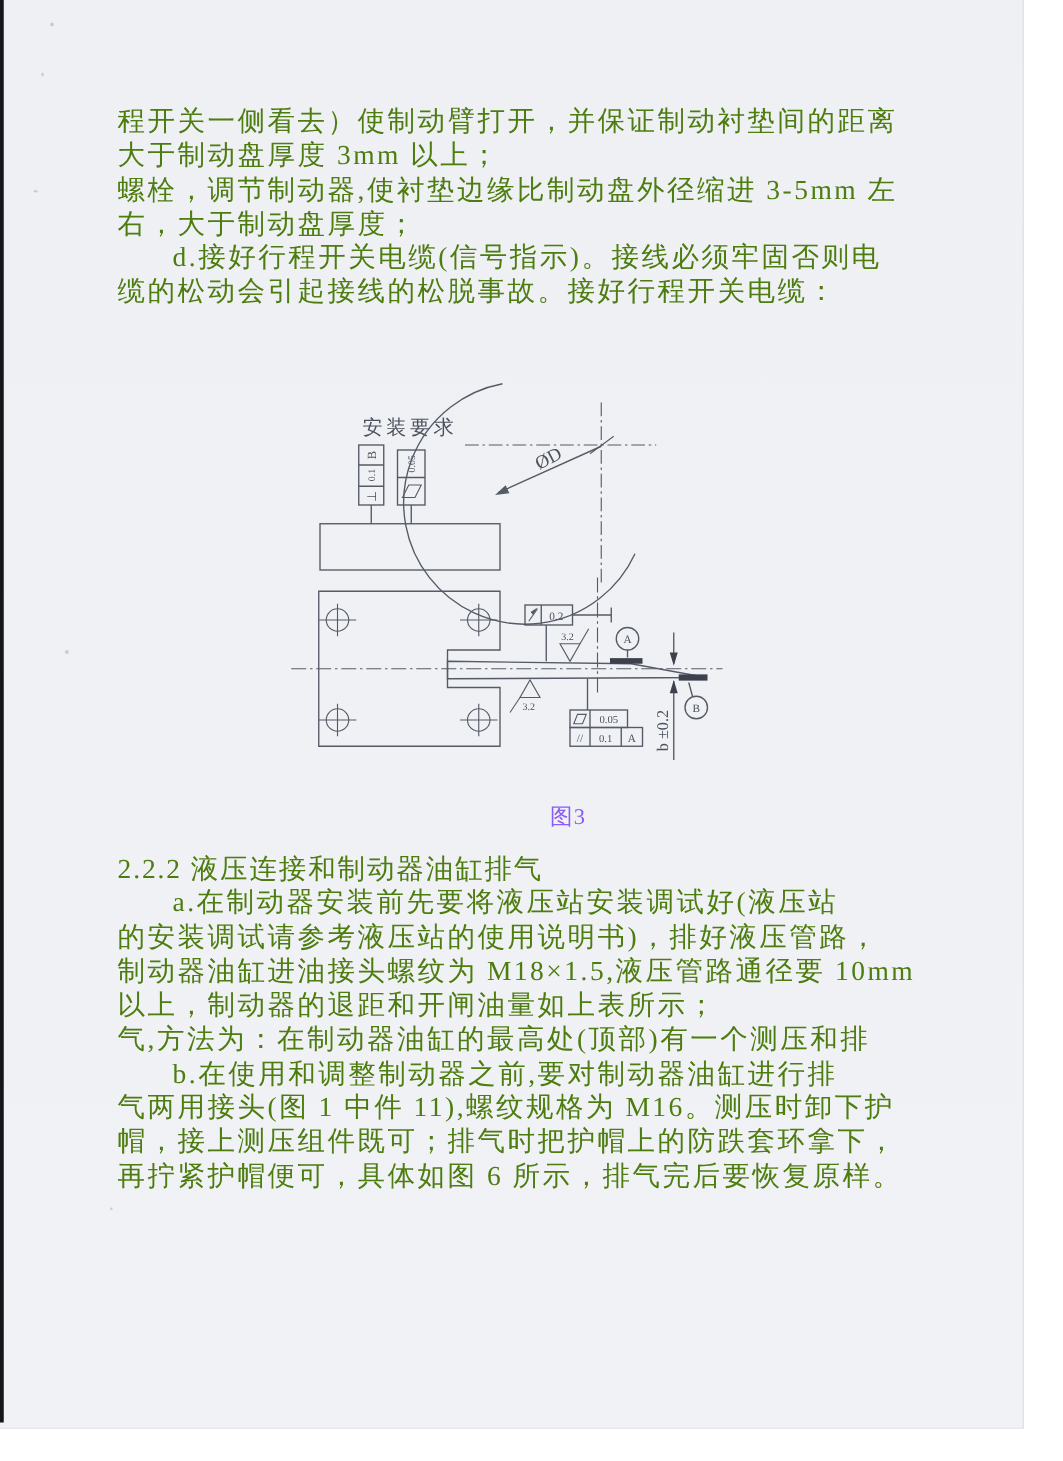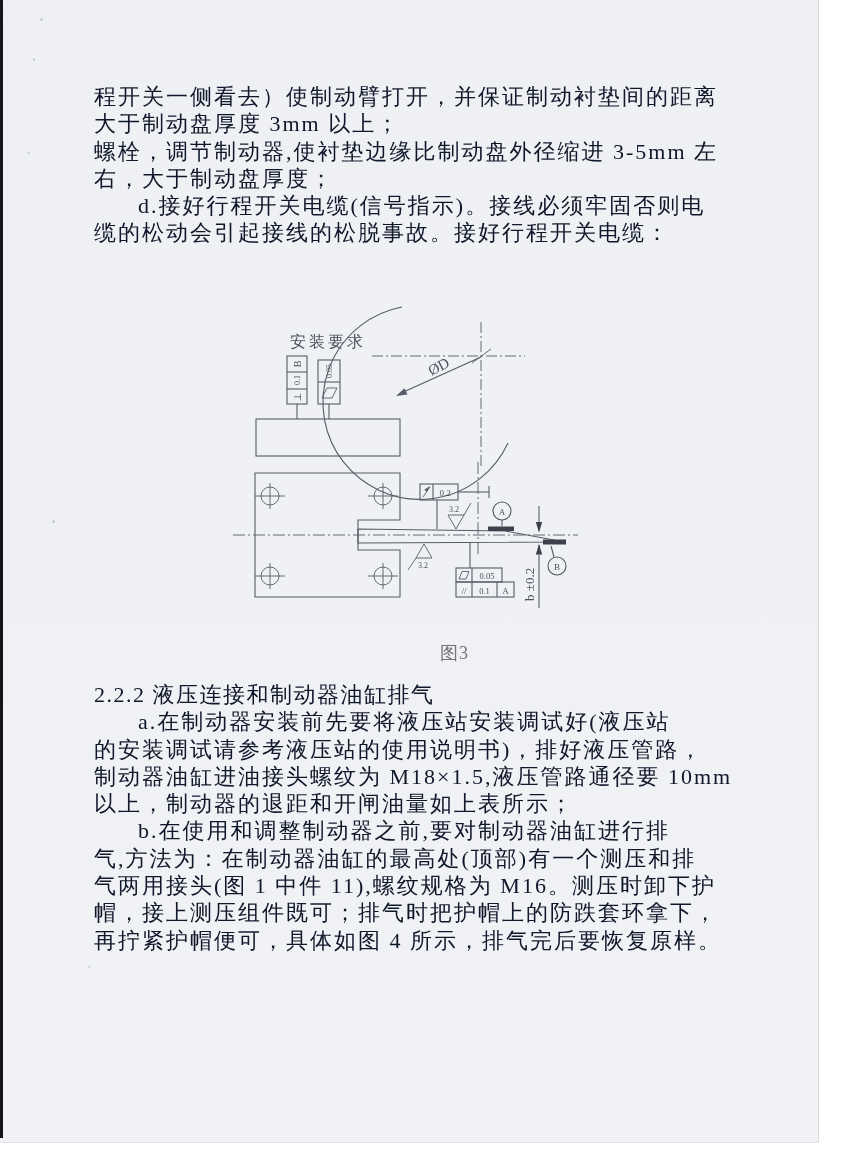--- a/index.html
+++ b/index.html
@@ -3,24 +3,24 @@
 <meta charset="utf-8">
 <style>
   html,body{margin:0;padding:0;background:#ffffff;}
   .stage{position:relative;width:850px;height:1169px;background:#ffffff;overflow:hidden;
          font-family:"Liberation Serif", serif;}
   .paper{position:absolute;left:0;top:0;width:818px;height:1142px;
          background:linear-gradient(180deg,#eef0f4 0%,#f0f1f5 55%,#f1f2f5 100%);
          border-right:1px solid #d9dade;border-bottom:1px solid #e2e3e6;}
   .edge-strip{position:absolute;left:0;top:0;width:3px;height:1138px;background:#16161a;}
   .speck{position:absolute;border-radius:50%;background:#c7cbd4;}
-  .tblock{position:absolute;color:#0f172a;font-size:22px;letter-spacing:2px;}
+  .tblock{position:absolute;color:#4d7c0f;font-size:22px;letter-spacing:2px;}
   .tblock .line{height:27.3px;line-height:27.3px;white-space:pre;}
   .tblock .ind{padding-left:44px;}
-  .caption{position:absolute;color:#737373;font-size:18px;letter-spacing:1px;white-space:pre;font-family:Liberation Serif, serif;}
+  .caption{position:absolute;color:#8b5cf6;font-size:18px;letter-spacing:1px;white-space:pre;font-family:Liberation Serif, serif;}
   svg text{fill:#4b515d;}
   .dwg{position:absolute;left:230px;top:300px;}
 </style>
 </head>
 <body>
 <div class="stage">
 
 <div class="paper"></div>
 <div class="edge-strip"></div>
 <div class="speck" style="left:40px;top:18px;width:3px;height:3px;"></div>
@@ -162,20 +162,20 @@
 </svg>
 
 <div class="caption" style="left:440px;top:641px;">图3</div>
 
 <div class="tblock" style="left:94px;top:681px;width:690px;">
   <div class="line" style="letter-spacing:1.5px;">2.2.2 液压连接和制动器油缸排气</div>
   <div class="line ind">a.在制动器安装前先要将液压站安装调试好(液压站</div>
   <div class="line">的安装调试请参考液压站的使用说明书)，排好液压管路，</div>
   <div class="line">制动器油缸进油接头螺纹为 M18×1.5,液压管路通径要 10mm</div>
   <div class="line">以上，制动器的退距和开闸油量如上表所示；</div>
+  <div class="line">气,方法为：在制动器油缸的最高处(顶部)有一个测压和排</div>
   <div class="line ind">b.在使用和调整制动器之前,要对制动器油缸进行排</div>
-  <div class="line">气,方法为：在制动器油缸的最高处(顶部)有一个测压和排</div>
   <div class="line">气两用接头(图 1 中件 11),螺纹规格为 M16。测压时卸下护</div>
   <div class="line">帽，接上测压组件既可；排气时把护帽上的防跌套环拿下，</div>
-  <div class="line">再拧紧护帽便可，具体如图 4 所示，排气完后要恢复原样。</div>
+  <div class="line">再拧紧护帽便可，具体如图 6 所示，排气完后要恢复原样。</div>
 </div>
 
 </div>
 
 </body></html>

